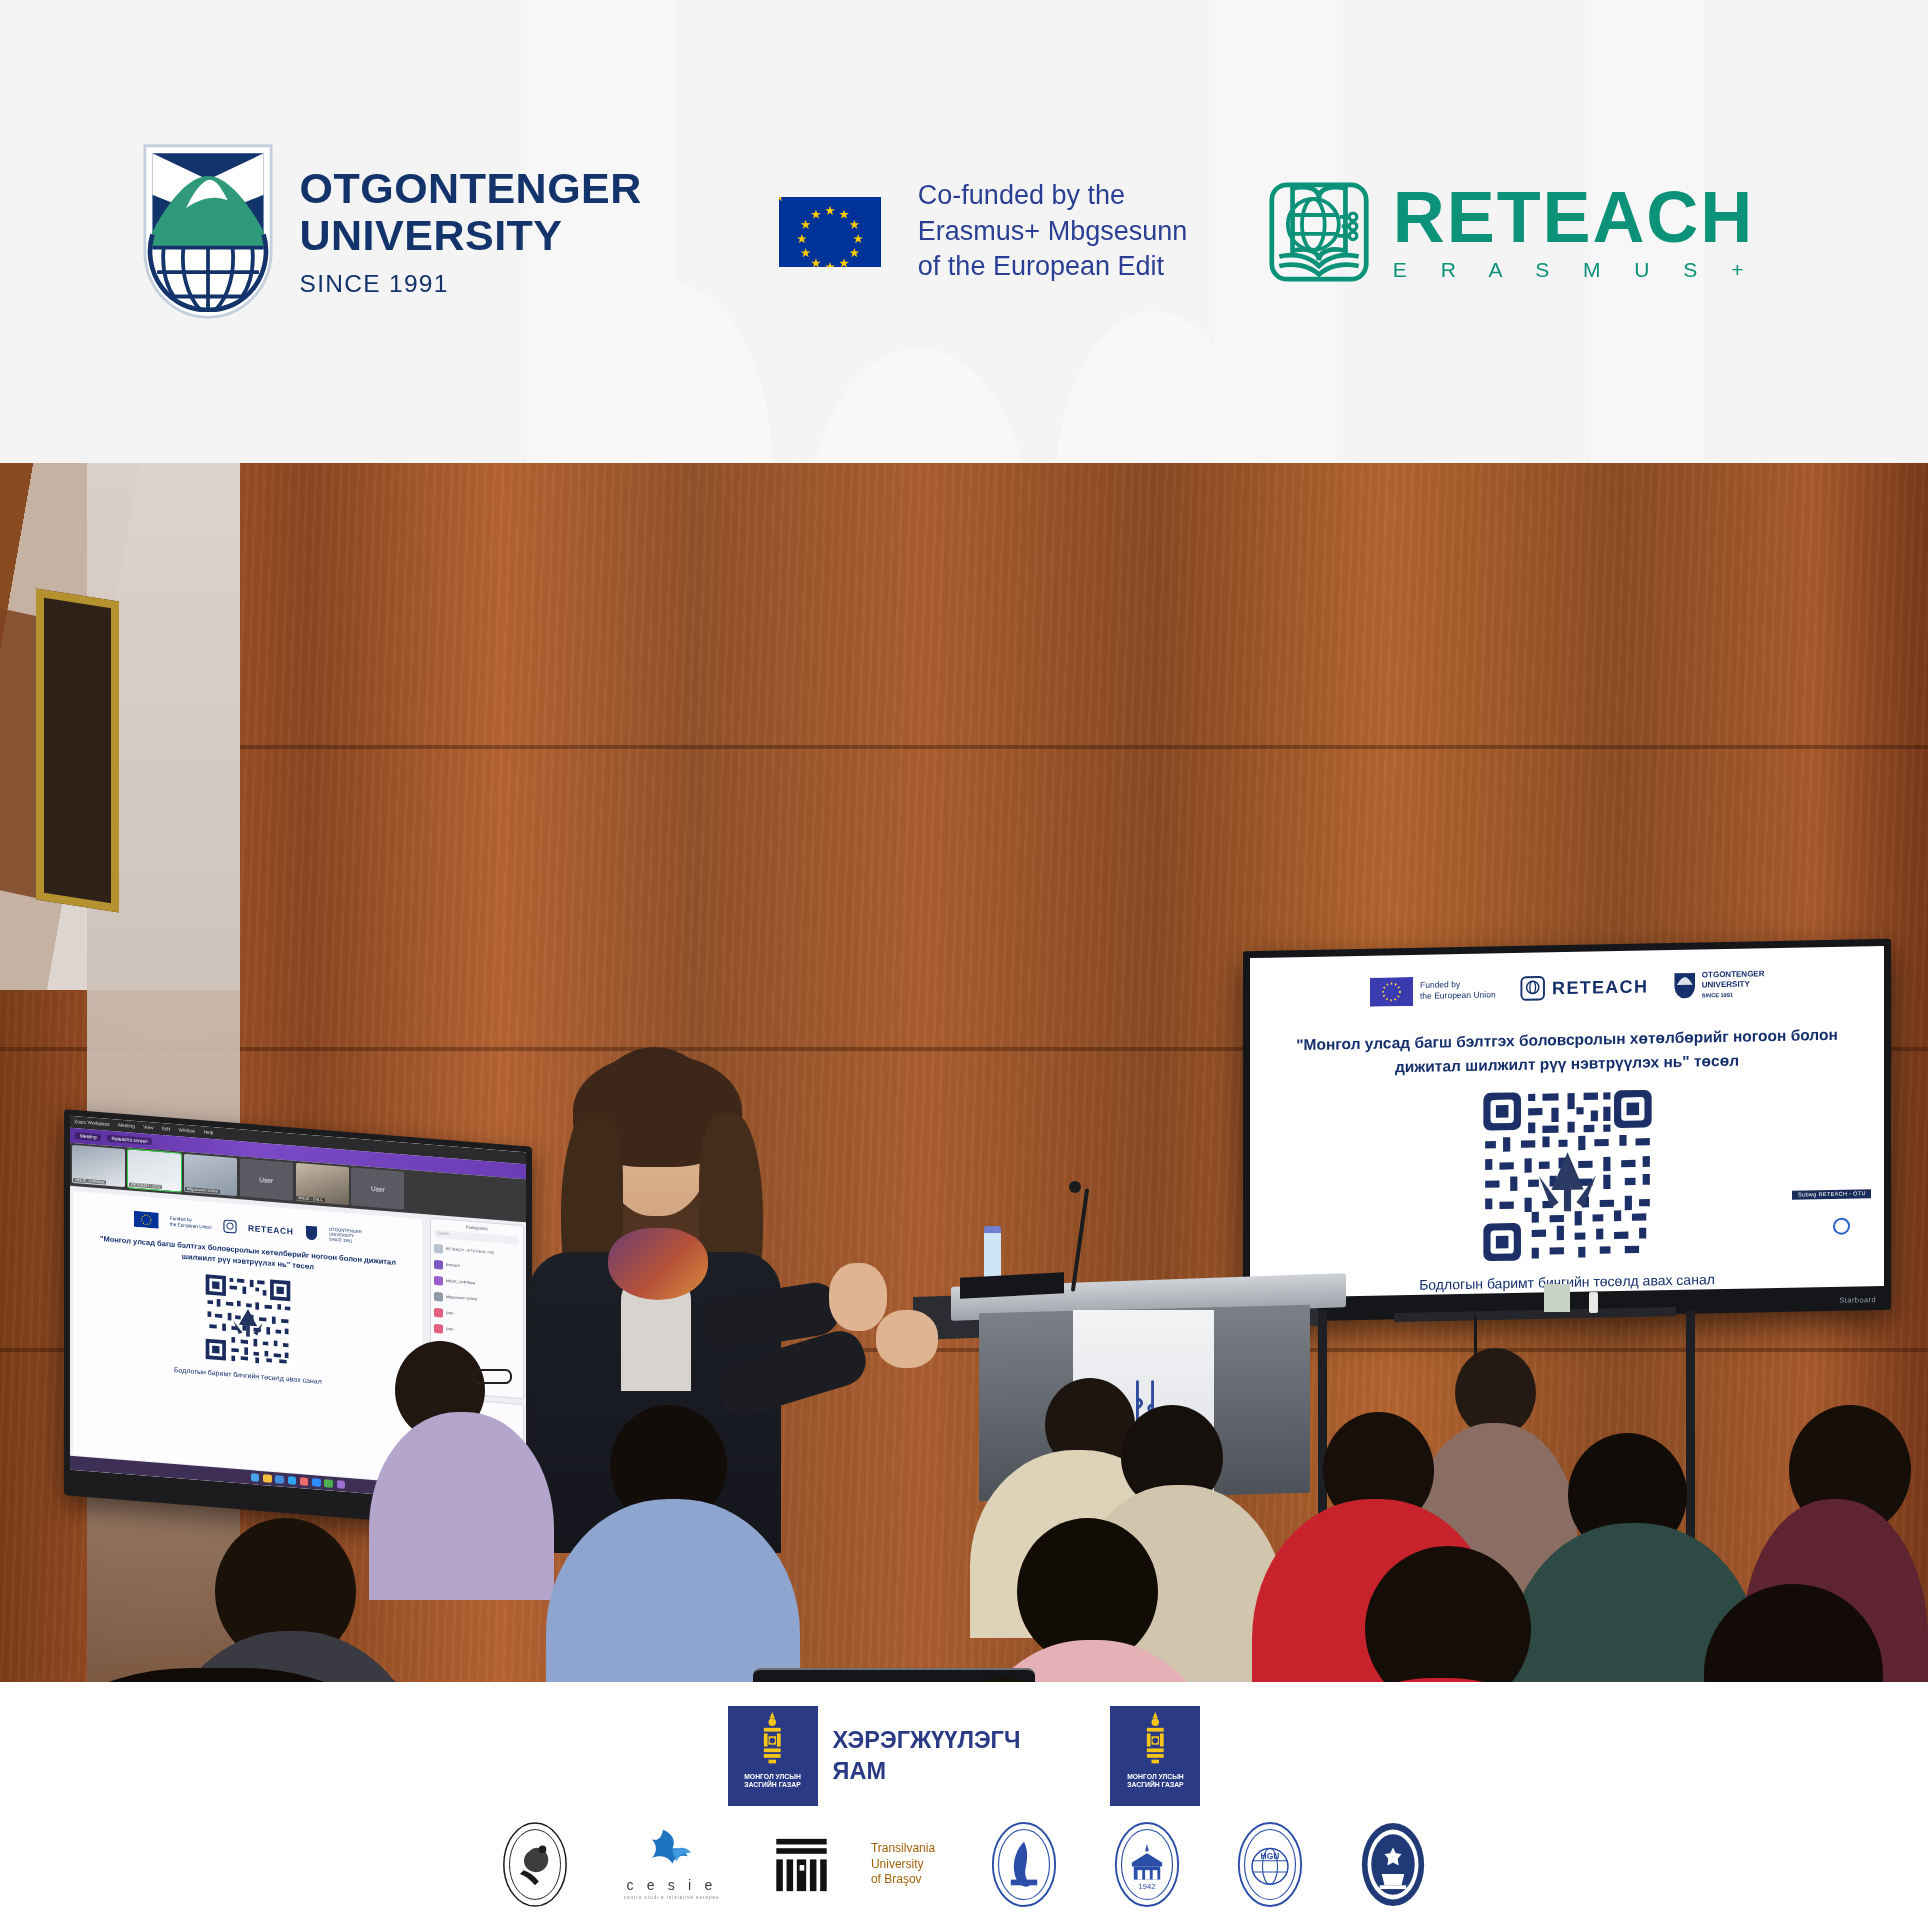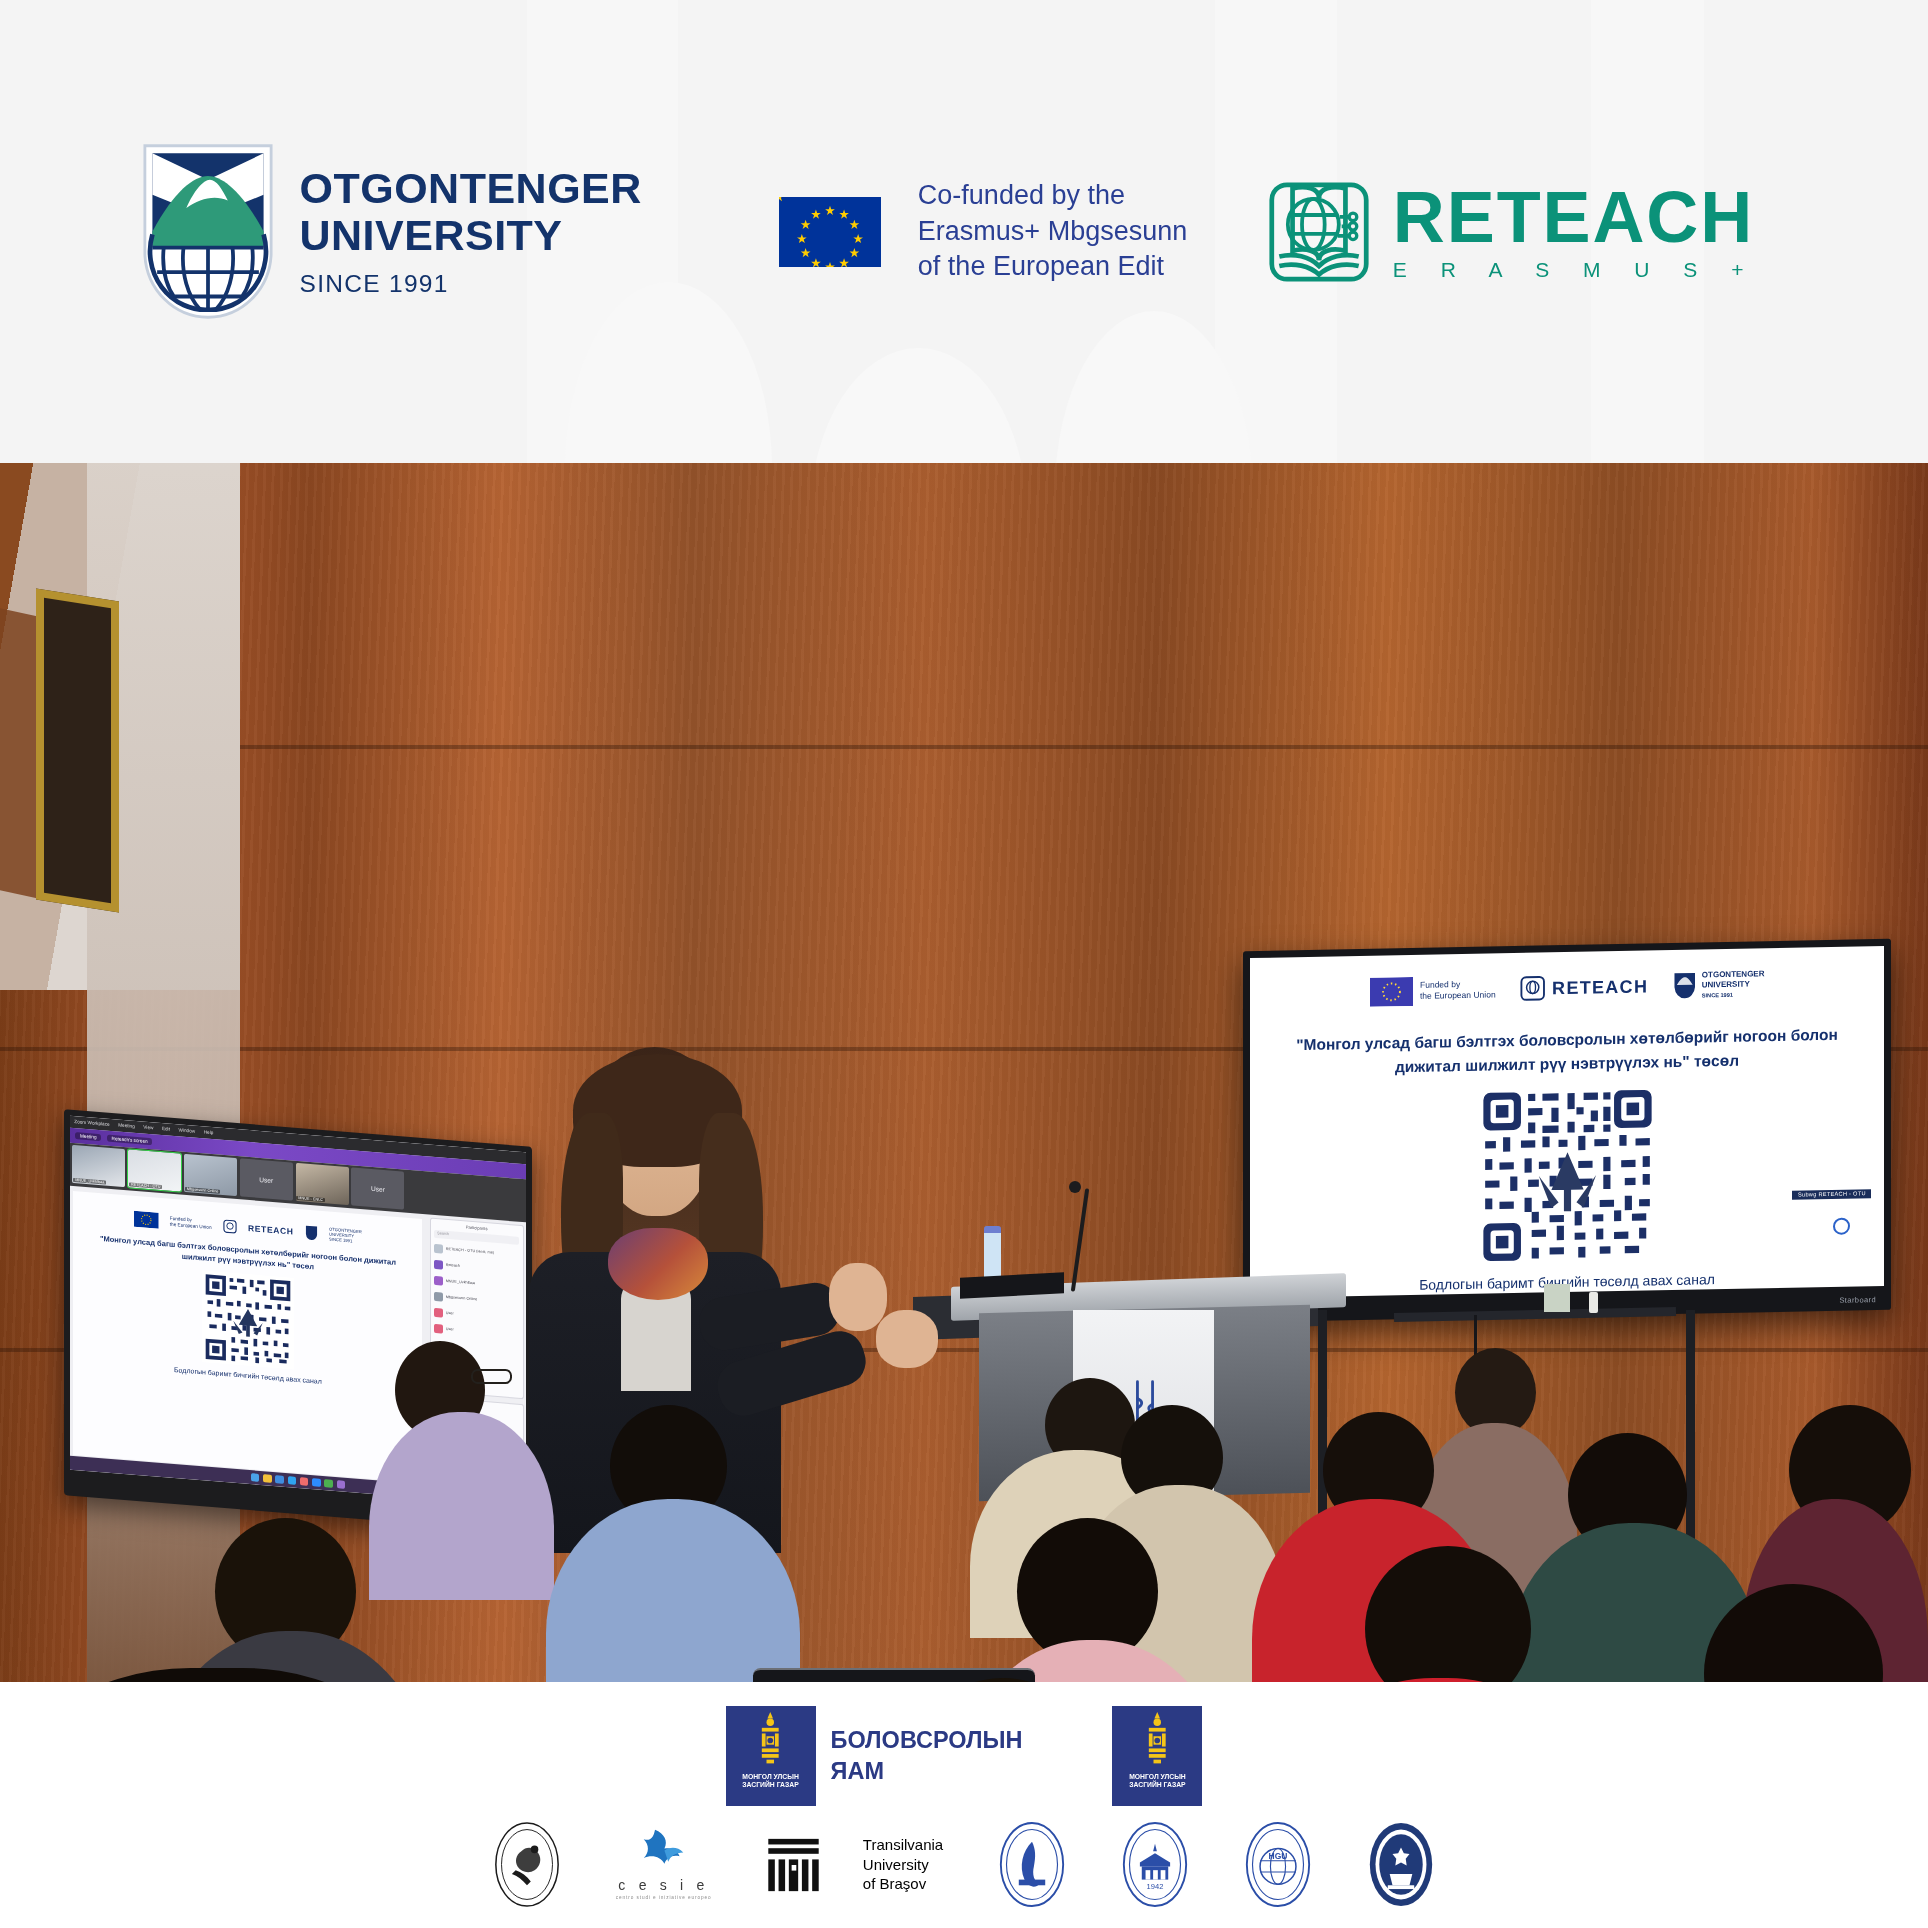--- a/index.html
+++ b/index.html
@@ -217,21 +217,21 @@
   .f-lbl-big { font-size:27px; font-weight:bold; color:#2b3a84;
                letter-spacing:0.2px; }
   .bsu-seal { width:90px; height:90px; flex:0 0 auto; }
   .f-lbl-bsu { font-size:18px; font-weight:bold; color:#1f4fbe; line-height:1.45;
                letter-spacing:0.4px; }
 
   .f-row2 { position:absolute; left:0; top:143px; width:1928px;
             display:flex; align-items:center; justify-content:center; gap:55px; }
   .u-logo { height:77px; display:flex; align-items:center; gap:9.4px; }
   .u-seal { width:68px; height:87px; }
-  .tb-txt { font-size:15px; color:#000000; line-height:1.3;margin-left:32px; }
+  .tb-txt { font-size:12px; color:#a16207; line-height:1.3;margin-left:32px; }
   .cesic-txt { font-size:14px; color:#3b3b3b; letter-spacing:4.7px; }
   .cesic-sub { font-size:4.7px; color:#8a8a8a; letter-spacing:0.9px; }
 </style>
 </head>
 <body>
 
 <div class="page">
 
   <div class="header">
     <div class="hdr-watermark">
@@ -747,21 +747,21 @@
               <rect x="4" y="46" width="18" height="4"></rect>
               <rect x="9" y="52" width="8" height="4"></rect>
             </g>
           </svg>
           <div class="mtxt">
             <span>МОНГОЛ УЛСЫН</span><br>
             <span>ЗАСГИЙН ГАЗАР</span>
           </div>
         </div>
         <div class="f-lbl-1">
-          <div>БОЛОВСРОЛЫН</div>
+          <div>ХЭРЭГЖҮҮЛЭГЧ</div>
           <div>ЯАМ</div>
         </div>
       </div>
 
       <div class="f-item">
         <div class="mn-emblem">
           <svg class="soyombo" viewBox="0 0 26 62">
             <g fill="#f5c518">
               <path d="M13 1 L16 8 L10 8 Z"></path>
               <circle cx="13" cy="12" r="4"></circle>

